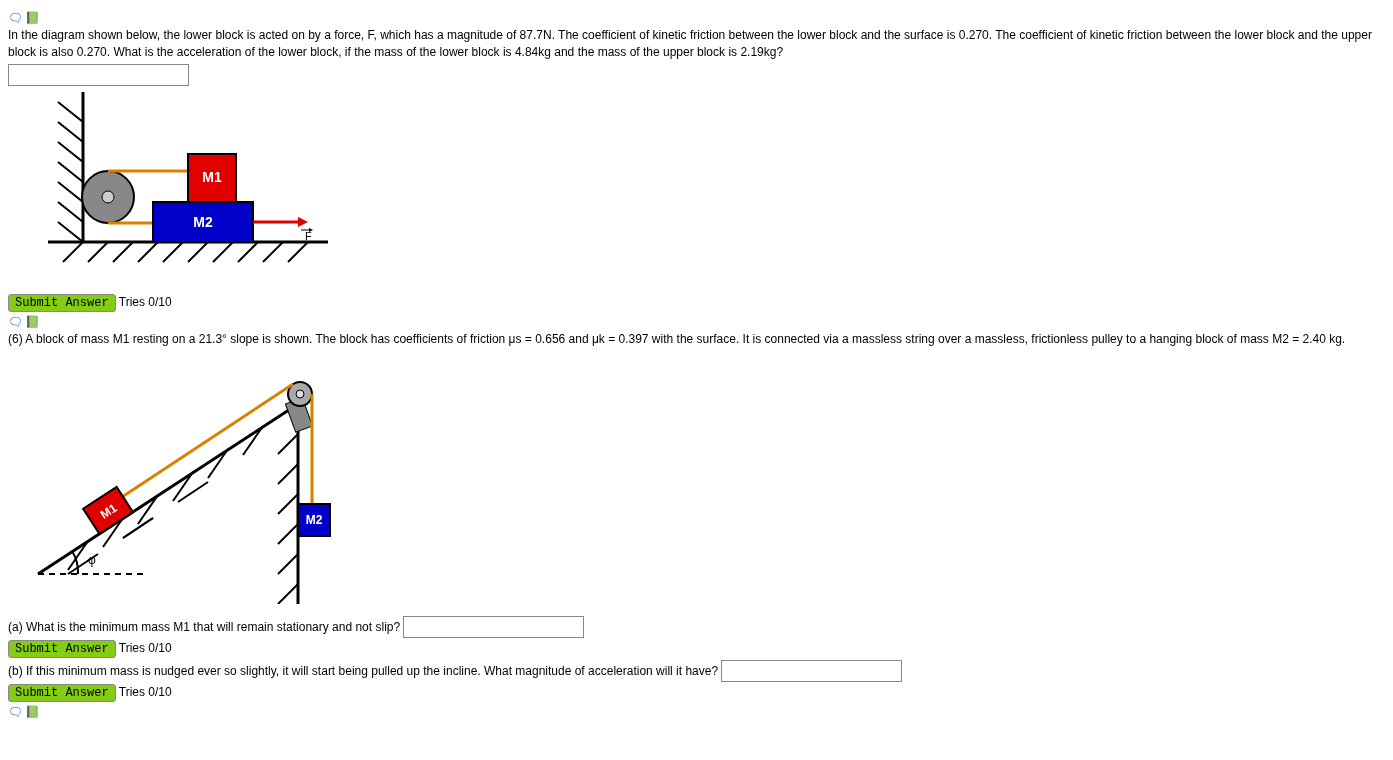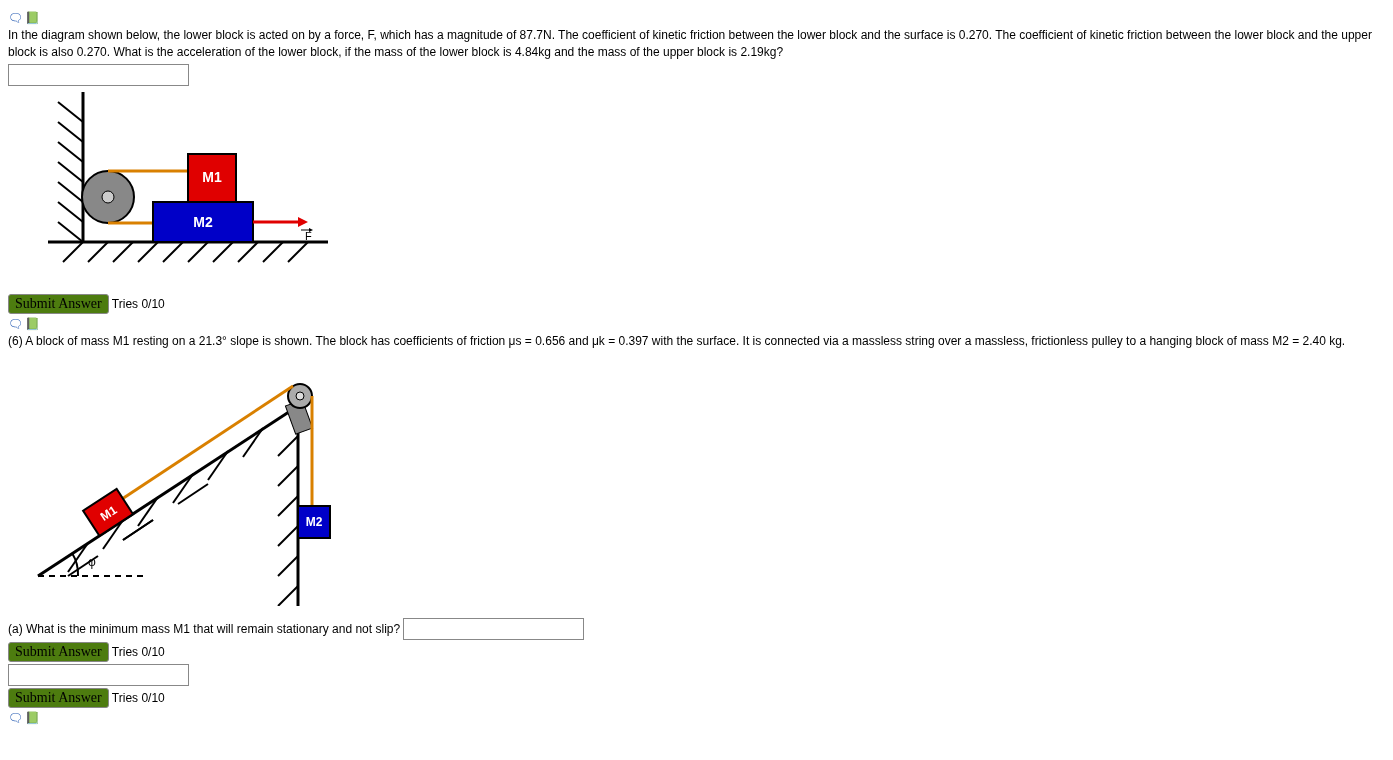--- a/index.html
+++ b/index.html
@@ -32,26 +32,26 @@
     font-size: 12px;
   }
   input[type="text"].answer-input {
     width: 175px;
     height: 18px;
     border: 1px solid #888;
     font-size: 12px;
     padding: 1px 2px;
   }
   button.submit-btn {
-    font-family: Liberation Serif, serif;
-    font-size: 14px;
+    font-family: Liberation Mono, monospace;
+    font-size: 12px;
     padding: 1px 6px;
     border: 1px solid #888;
     border-radius: 3px;
-    background: #4d7c0f;
+    background: #84cc16;
     cursor: pointer;
   }
   .tries-label {
     margin-left: 0;
   }
   .diagram-area {
     margin: 6px 0 12px 0;
   }
   svg {
     display: block;
@@ -190,20 +190,21 @@
 <div class="row">
   <span>(a) What is the minimum mass M1 that will remain stationary and not slip?</span>
   <input type="text" class="answer-input" style="">
 </div>
 <div class="row">
   <button class="submit-btn">Submit Answer</button>
   <span class="tries-label">Tries 0/10</span>
 </div>
 
 <div class="row">
+  <span>(b) If this minimum mass is nudged ever so slightly, it will start being pulled up the incline. What magnitude of acceleration will it have?</span>
   <input type="text" class="answer-input" style="">
 </div>
 <div class="row">
   <button class="submit-btn">Submit Answer</button>
   <span class="tries-label">Tries 0/10</span>
 </div>
 
 <div class="icons">
   <span class="discuss-icon"></span>
   <span class="bookmark-icon"></span>

